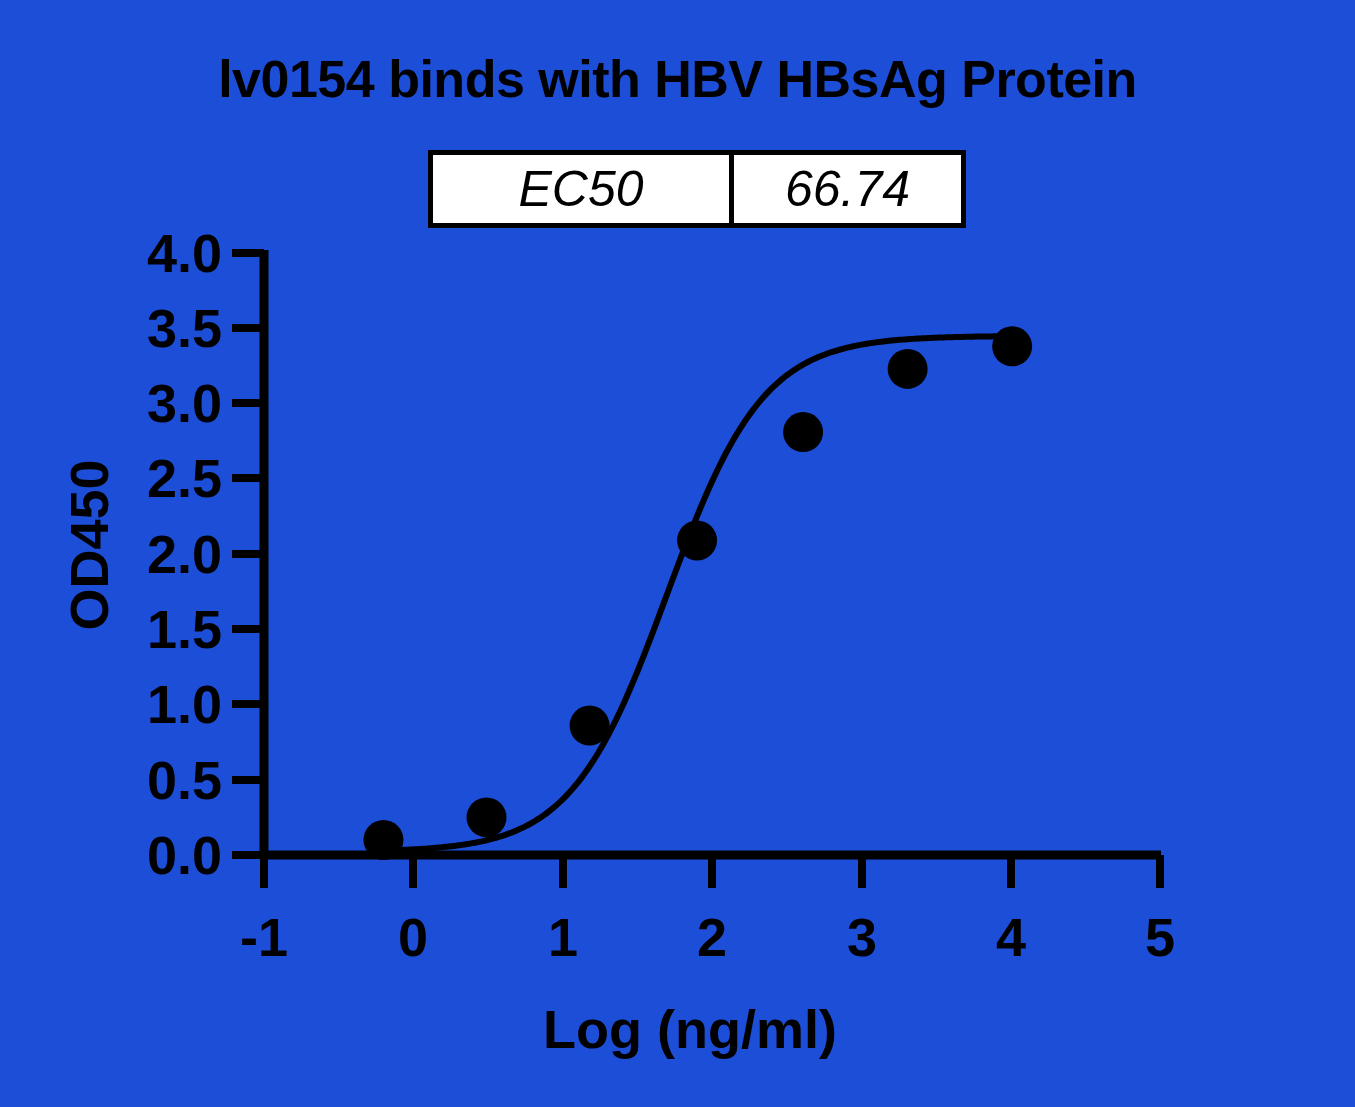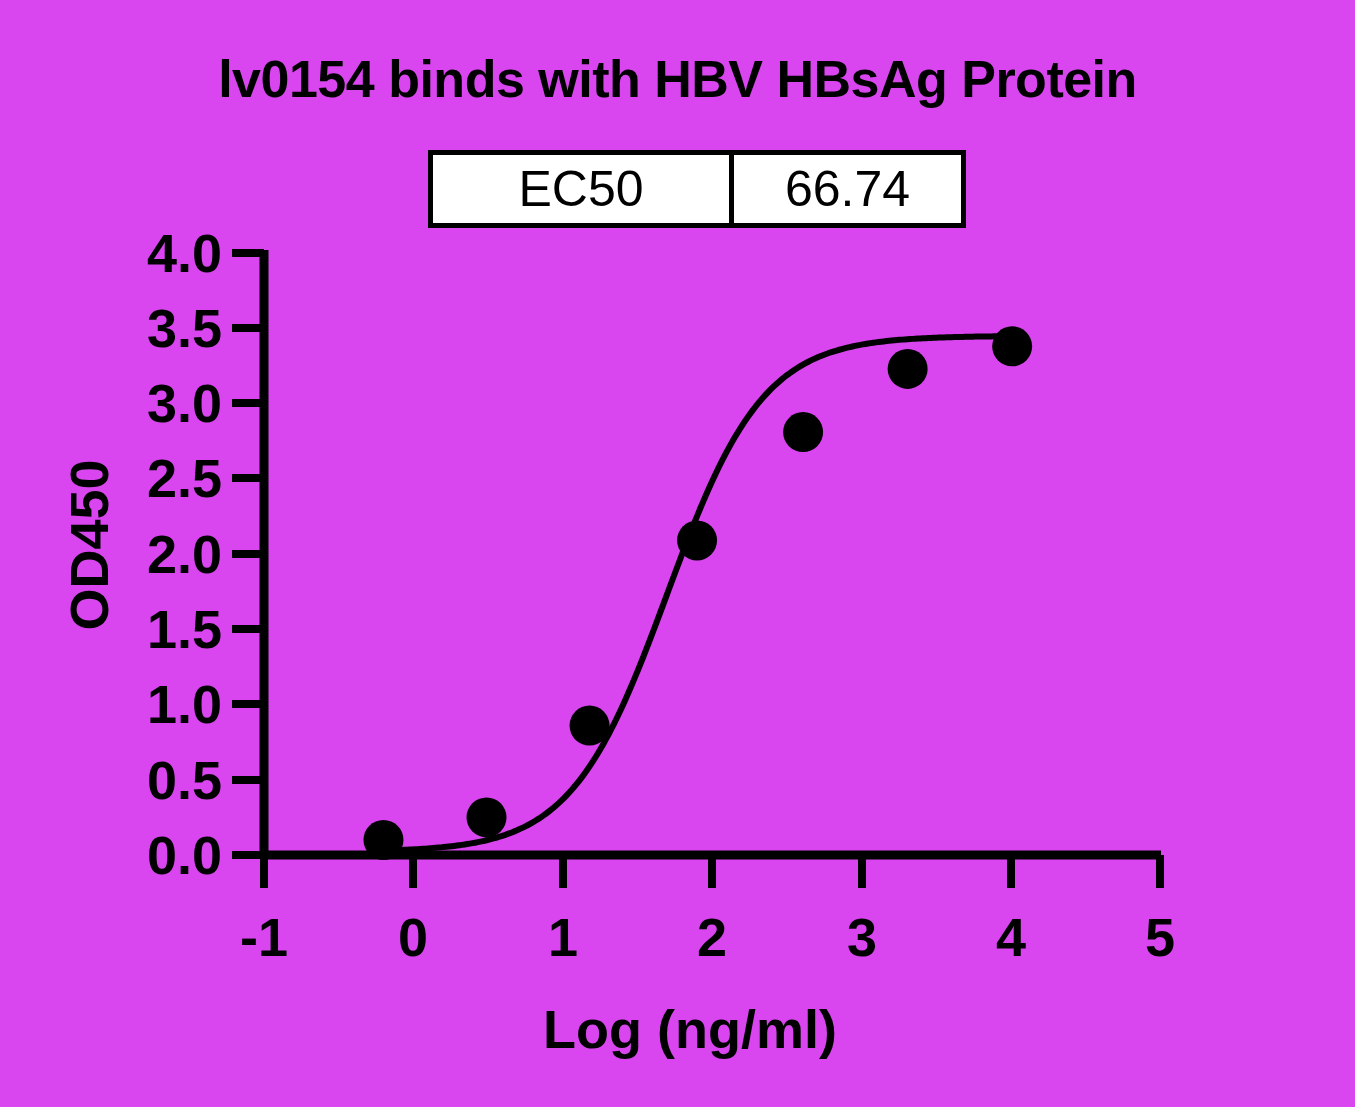--- a/index.html
+++ b/index.html
@@ -13,21 +13,21 @@
     height: 1107px;
     font-family: "Liberation Sans", sans-serif;
     color: #000000;
     overflow: hidden;
     position: relative;
   }
   #figure {
     position: relative;
     width: 1355px;
     height: 1107px;
-    background: #d946ef;
+    background: #1d4ed8;
   }
   #chart-title {
     position: absolute;
     left: 0;
     top: 52px;
     width: 1355px;
     text-align: center;
     font-size: 52px;
     font-weight: bold;
     font-family: "Liberation Sans", sans-serif;
@@ -48,20 +48,21 @@
   }
   .ec50-cell {
     display: flex;
     align-items: center;
     justify-content: center;
     font-size: 50px;
     font-family: "Liberation Sans", sans-serif;
     font-weight: normal;
     line-height: 1;
     box-sizing: border-box;
+    font-style: italic;
   }
   #ec50-label-cell {
     width: 57%;
     border-right: 5px solid #000000;
   }
   #ec50-value-cell {
     width: 43%;
   }
   #plot-svg {
     position: absolute;

